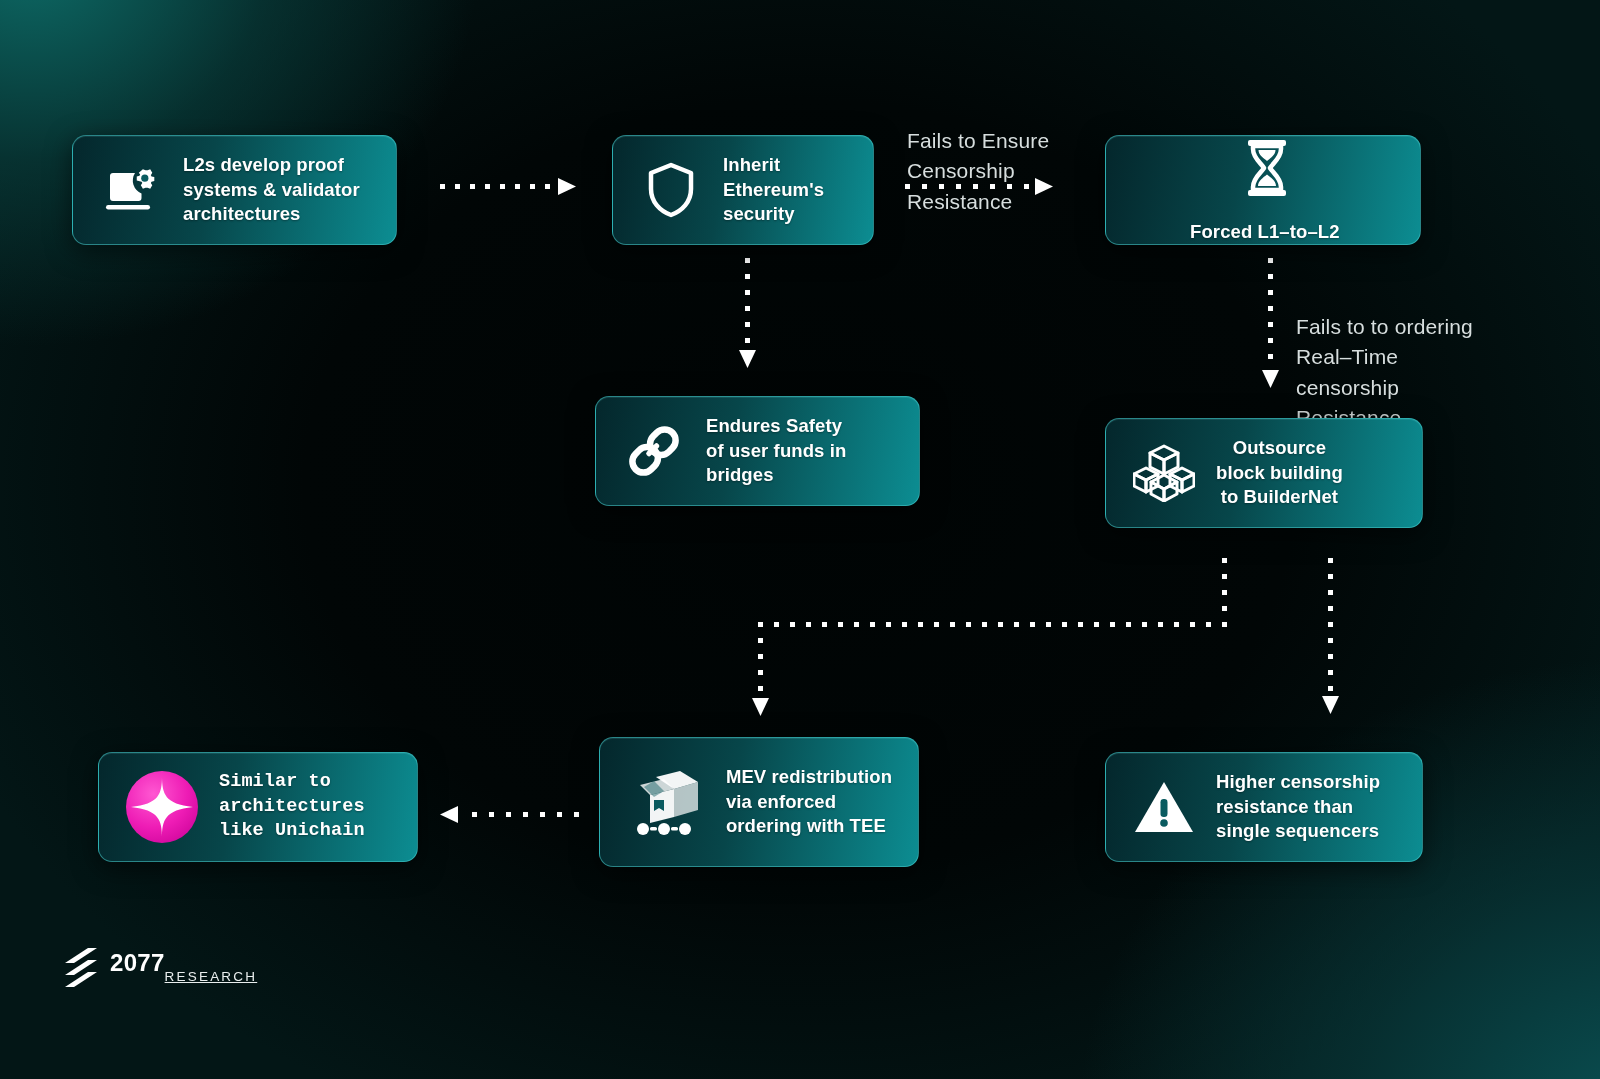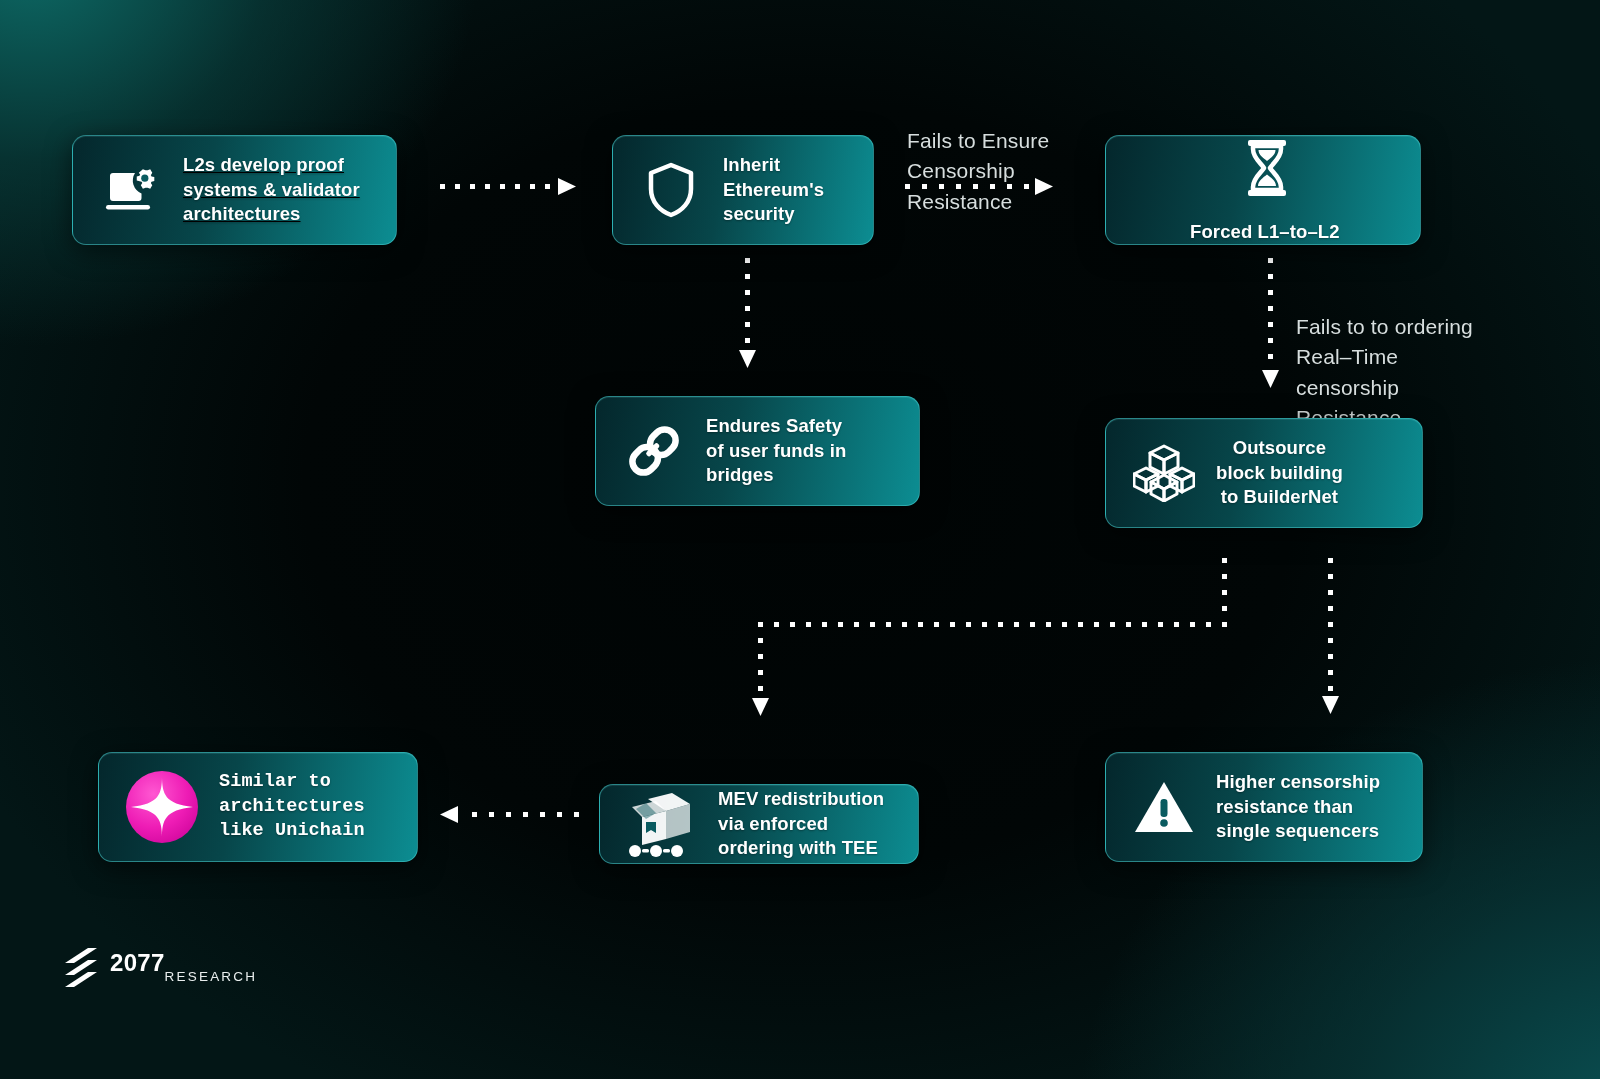--- a/index.html
+++ b/index.html
@@ -71,21 +71,21 @@
     position:absolute;
     left:64px; top:948px;
     display:flex; align-items:center; gap:12px;
   }
   #logo .mark { width:34px; height:40px; }
   #logo .wordwrap { display:flex; flex-direction:row; justify-content:center; }
   #logo .w1 {
     color:#ffffff; font-size:24px; font-weight:700; letter-spacing:0.3px; line-height:1.0;
   }
   #logo .w2 {
-    color:#e9eeee; font-size:13.5px; font-weight:400; letter-spacing:2.2px; line-height:1.25; margin-top:18px;
+    color:#e9eeee; font-size:13.5px; font-weight:400; letter-spacing:2.2px; line-height:1.25; margin-top:18px;text-decoration:underline;
   }
 </style>
 </head>
 <body>
 
 <div id="stage">
 
   <div class="conn" style="left:440px;top:176px;">
     <svg width="140" height="22" viewBox="0 0 140 22">
       <g fill="#ffffff">
@@ -228,21 +228,21 @@
     </svg>
   </div>
 
   <div class="conn-label" style="left:907px;top:126px;width:200px;">Fails to Ensure
 Censorship Resistance</div>
 
   <div class="conn-label" style="left:1296px;top:312px;width:190px;">Fails to to ordering
 Real–Time censorship
 Resistance</div>
 
-  <div class="card" style="left:72px;top:135px;width:325px;height:110px;text-decoration:underline;">
+  <div class="card" style="left:72px;top:135px;width:325px;height:110px;">
     <span class="ico">
       <svg width="54" height="48" viewBox="0 0 54 48" fill="#ffffff">
         <path d="M6 10 a3 3 0 0 1 3-3 h22 a14 14 0 0 0 6.5 20.5 V32 a3 3 0 0 1-3 3 H9 a3 3 0 0 1-3-3 Z"></path>
         <rect x="2" y="39" width="44" height="4.5" rx="2.2"></rect>
         <path d="M44 2.2 l2.6 1.1 a11.5 11.5 0 0 1 2.0 0 L51.2 2.2 l2.0 3.4 -1.4 2.4 a11 11 0 0 1 0.7 1.2 l2.7 0.6 v4 l-2.7 0.6 a11 11 0 0 1-0.7 1.2 l1.4 2.4 -2.0 3.4 -2.6-1.1 a11.5 11.5 0 0 1-2.0 0 l-2.6 1.1 -2.0-3.4 1.4-2.4 a11 11 0 0 1-0.7-1.2 L38 13.2 v-4 l2.7-0.6 a11 11 0 0 1 0.7-1.2 L40 5.6 Z" transform="translate(-6,1) scale(1.02)"></path>
         <circle cx="40.8" cy="12.2" r="3.6" fill="#0a5b60"></circle>
       </svg>
     </span>
     <span class="txt">L2s develop proof
 systems &amp; validator
@@ -330,21 +330,21 @@
         </defs>
         <circle cx="37" cy="37" r="36" fill="url(#uniG)"></circle>
         <path d="M37 6 C37 24 40 34 68 37 C40 40 37 50 37 68 C37 50 34 40 6 37 C34 34 37 24 37 6 Z" fill="#ffffff"></path>
       </svg>
     </span>
     <span class="txt">Similar to
 architectures
 like Unichain</span>
   </div>
 
-  <div class="card" style="left:599px;top:784px;width:320px;height:80px;">
+  <div class="card" style="left:599px;top:737px;width:320px;height:130px;justify-content:center;">
     <span class="ico" style="width:72px;height:66px;">
       <svg width="72" height="66" viewBox="0 0 72 66" fill="#ffffff">
 
         <path d="M22 8 L46 2 L64 13 L40 20 Z" opacity="0.95"></path>
         <path d="M6 16 L30 10 L40 20 L16 26 Z" opacity="0.80"></path>
         <path d="M16 26 L40 20 V48 L16 54 Z" opacity="0.95"></path>
         <path d="M40 20 L64 13 V41 L40 48 Z" opacity="0.70"></path>
         <path d="M20 31 h10 v11 l-5 -3 l-5 3 Z" fill="#0a5b60"></path>
         <path d="M10 18 L20 12 L30 22 L20 28 Z" fill="#0a5b60" opacity="0.45"></path>
 

